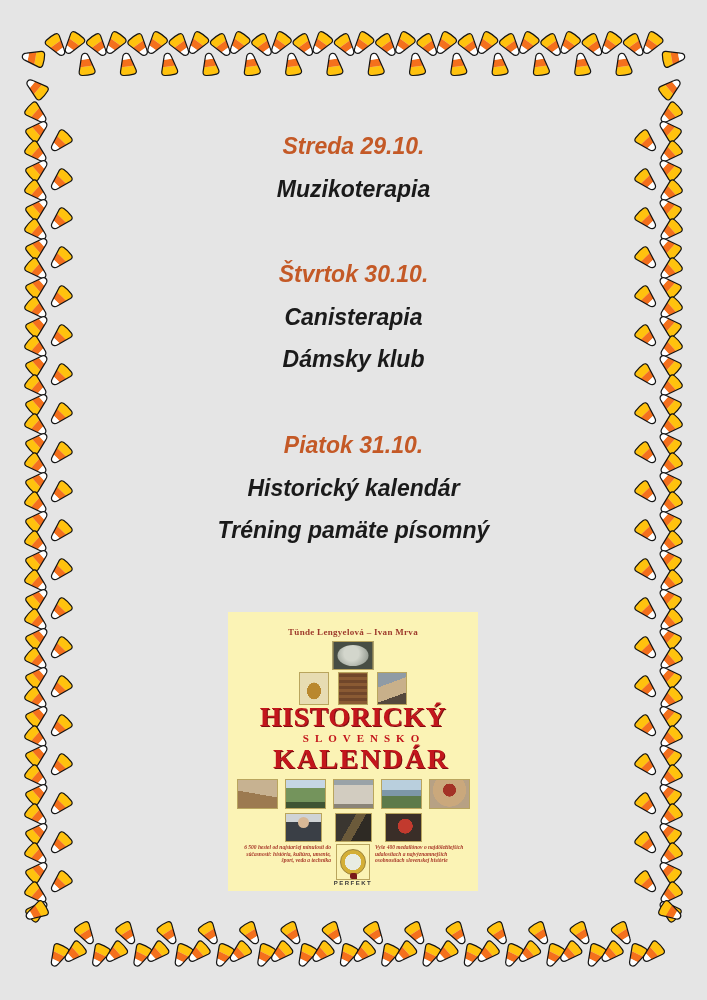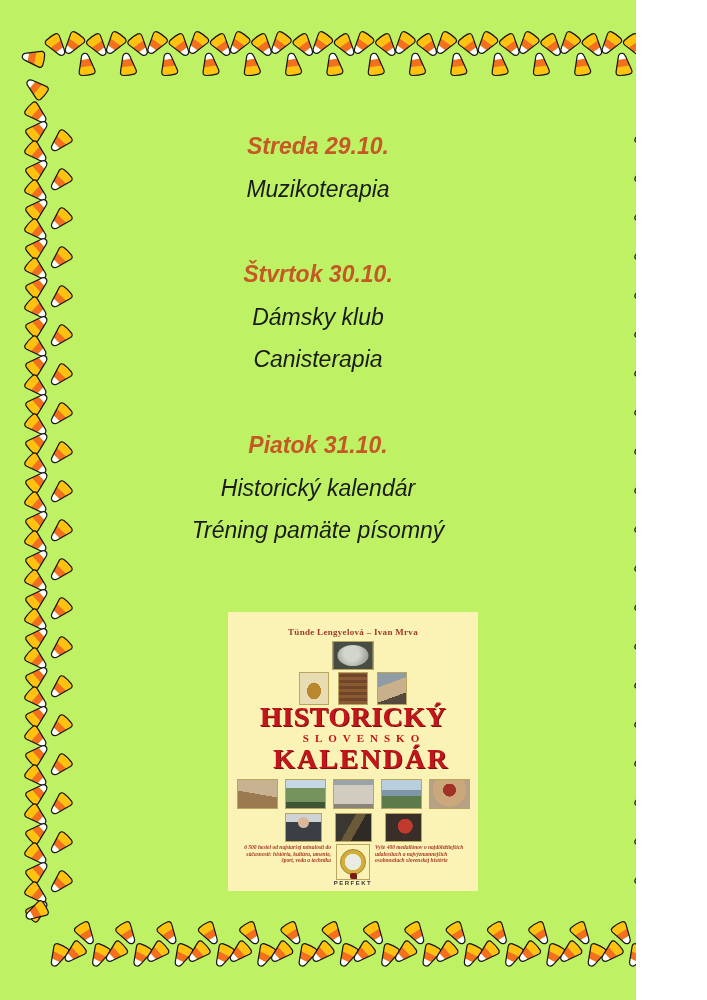--- a/index.html
+++ b/index.html
@@ -1,24 +1,24 @@
 <!DOCTYPE html>
 <html style="--heading-orange: #C45926; --title-red: #C3161C; --cover-bg: #FBF3B5; --note-red: #A8392A; --author-red: #9E3B2C; --candy-orange: #F4701D; --candy-yellow: #FFC20E; --candy-white: #FFFFFF; --candy-outline: #141414;"><head>
 <meta charset="utf-8">
 <style>
   html,body{margin:0;padding:0;background:#fff;}
-  .page{position:relative;width:636px;height:1000px;background:#bef264;overflow:hidden;
+  .page{position:relative;width:707px;height:1000px;background:#e5e5e5;overflow:hidden;
         font-family:"Liberation Sans",sans-serif;}
   #border{position:absolute;left:0;top:0;pointer-events:none;}
   .c-y{fill:var(--candy-yellow);} .c-o{fill:var(--candy-orange);} .c-w{fill:var(--candy-white);}
   .c-line{fill:none;stroke:var(--candy-outline);stroke-width:1.5;stroke-linejoin:round;}
 
   
   .schedule{position:absolute;top:125px;left:0;right:0;text-align:center;font-style:italic;}
-  .line{height:42.7px;line-height:42.7px;font-size:23px;color:#1a1a1a;white-space:nowrap;}
+  .line{height:42.7px;line-height:42.7px;font-size:23px;color:#1a1a1a;white-space:nowrap;font-weight:bold;}
   .heading{font-weight:bold;color:var(--heading-orange);}
   .gap{height:42.7px;}
 
   
   .cover{position:absolute;left:228px;top:612px;width:250px;height:279px;background:var(--cover-bg);text-decoration:underline;}
   .authors{position:absolute;top:15px;width:100%;text-align:center;
            font-family:"Liberation Serif",serif;font-weight:bold;font-size:9px;
            letter-spacing:.3px;color:var(--author-red);}
   .thumb{border:1px solid #b9a55e;box-sizing:border-box;position:relative;flex:0 0 auto;}
   .coin-box{position:absolute;top:29px;left:50%;transform:translateX(-50%);
@@ -300,22 +300,22 @@
       <use href="#candy-shape" transform="translate(671 88) rotate(-130) scale(0.8)"></use>
       <use href="#candy-shape" transform="translate(36 912) rotate(60) scale(0.8)"></use>
       <use href="#candy-shape" transform="translate(671 912) rotate(-60) scale(0.8)"></use>
     </svg>
 
   <div class="schedule">
     <div class="line heading">Streda 29.10.</div>
     <div class="line">Muzikoterapia</div>
     <div class="gap"></div>
     <div class="line heading">Štvrtok 30.10.</div>
+    <div class="line">Canisterapia</div>
     <div class="line">Dámsky klub</div>
-    <div class="line">Canisterapia</div>
     <div class="gap"></div>
     <div class="line heading">Piatok 31.10.</div>
     <div class="line">Historický kalendár</div>
     <div class="line">Tréning pamäte písomný</div>
   </div>
 
   <div class="cover">
     <div class="authors">Tünde Lengyelová – Ivan Mrva</div>
     <div class="thumb coin-box"></div>
     <div class="crow row2">

